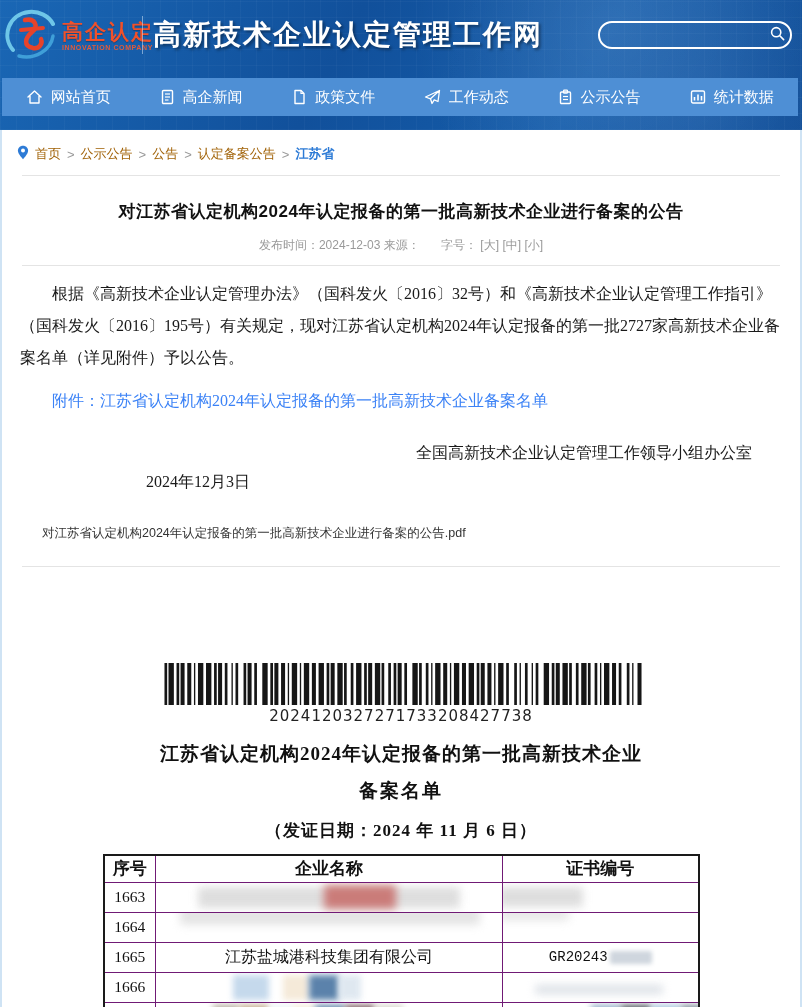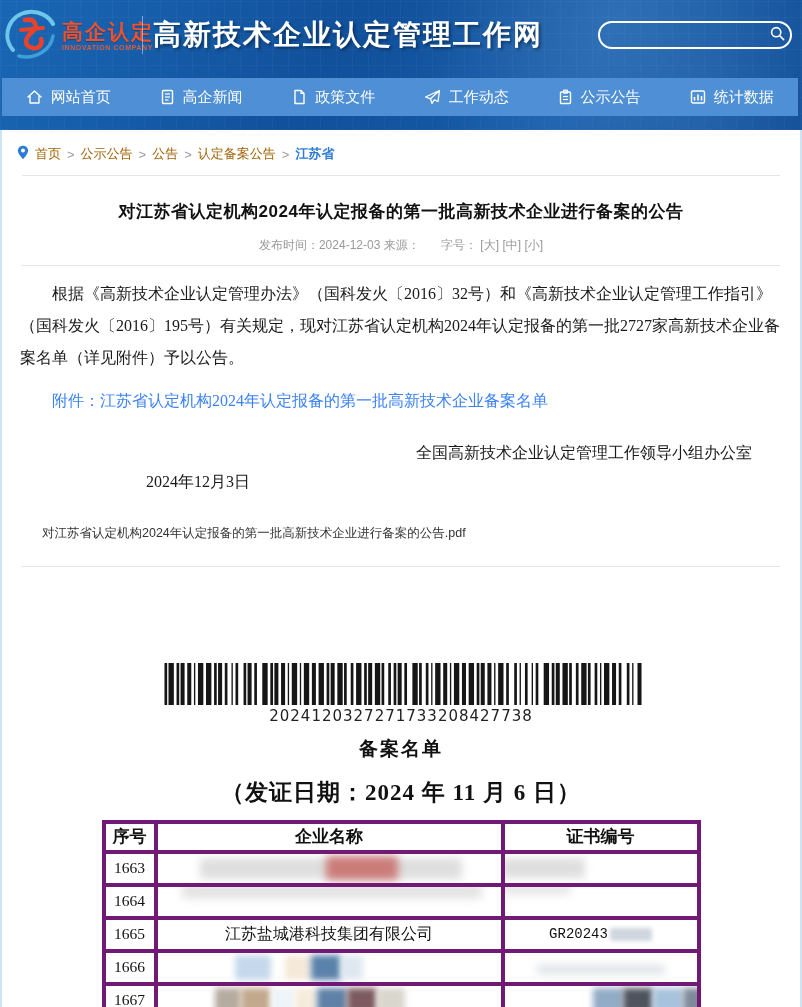--- a/index.html
+++ b/index.html
@@ -51,24 +51,24 @@
   .hr-bottom{margin-top:24px;}
 
   
   .barcode-wrap{width:802px;margin-top:96px;display:flex;justify-content:center;}
   .barcode{display:flex;height:42px;transform:scaleX(1.34);transform-origin:center;}
   .barcode b{display:block;height:100%;background:#161616;}
   .barcode i{display:block;height:100%;background:transparent;}
   .barcode-number{text-align:center;font-family:"DejaVu Sans",sans-serif;font-size:15px;color:#222;margin-top:2px;letter-spacing:1px;}
   .doc-title{font-weight:bold;font-size:19px;color:#111;text-align:center;margin:16px 60px 0;letter-spacing:1px;}
   .doc-title2{font-weight:bold;font-size:19px;color:#111;text-align:center;margin-top:11px;letter-spacing:2px;}
-  .issue-date{font-weight:600;font-size:23px;color:#111;text-align:center;margin-top:15px;letter-spacing:1px;}
+  .issue-date{font-weight:600;font-size:17px;color:#111;text-align:center;margin-top:15px;letter-spacing:1px;}
 
   table.doc-table{border-collapse:collapse;table-layout:fixed;margin:12px auto 0;border:2px solid #1a1a1a;font-family:"Liberation Serif","DejaVu Serif",serif;}
-  .doc-table th,.doc-table td{border:4px solid #701a75;padding:0;overflow:hidden;}
+  .doc-table th,.doc-table td{border:1px solid #701a75;padding:0;overflow:hidden;}
   .doc-table th{height:26px;font-size:17px;font-weight:bold;color:#111;}
   .doc-table td{height:29px;text-align:center;position:relative;}
   .col-no{width:52px;}
   .col-name{width:347px;}
   .col-cert{width:196px;}
   td.no-cell{font-size:15.5px;color:#111;}
   td.name-cell{font-size:16px;color:#111;}
   td.cert-cell{font-size:14px;color:#111;font-family:"Liberation Mono","DejaVu Sans Mono",monospace;}
 
   
@@ -394,20 +394,21 @@
             <i style="width: 4px;"></i>
             <b style="width: 2px;"></b>
             <i style="width: 2px;"></i>
             <b style="width: 1px;"></b>
             <i style="width: 3px;"></i>
             <b style="width: 3px;"></b>
           </div>
       </div>
       <div class="barcode-number">2024120327271733208427738</div>
 
+      <div class="doc-title serif">江苏省认定机构2024年认定报备的第一批高新技术企业</div>
       <div class="doc-title2 serif">备案名单</div>
       <div class="issue-date serif">（发证日期：2024 年 11 月 6 日）</div>
 
       <table class="doc-table">
         <colgroup>
             <col class="col-no">
             <col class="col-name">
             <col class="col-cert">
           </colgroup>
         <thead>

